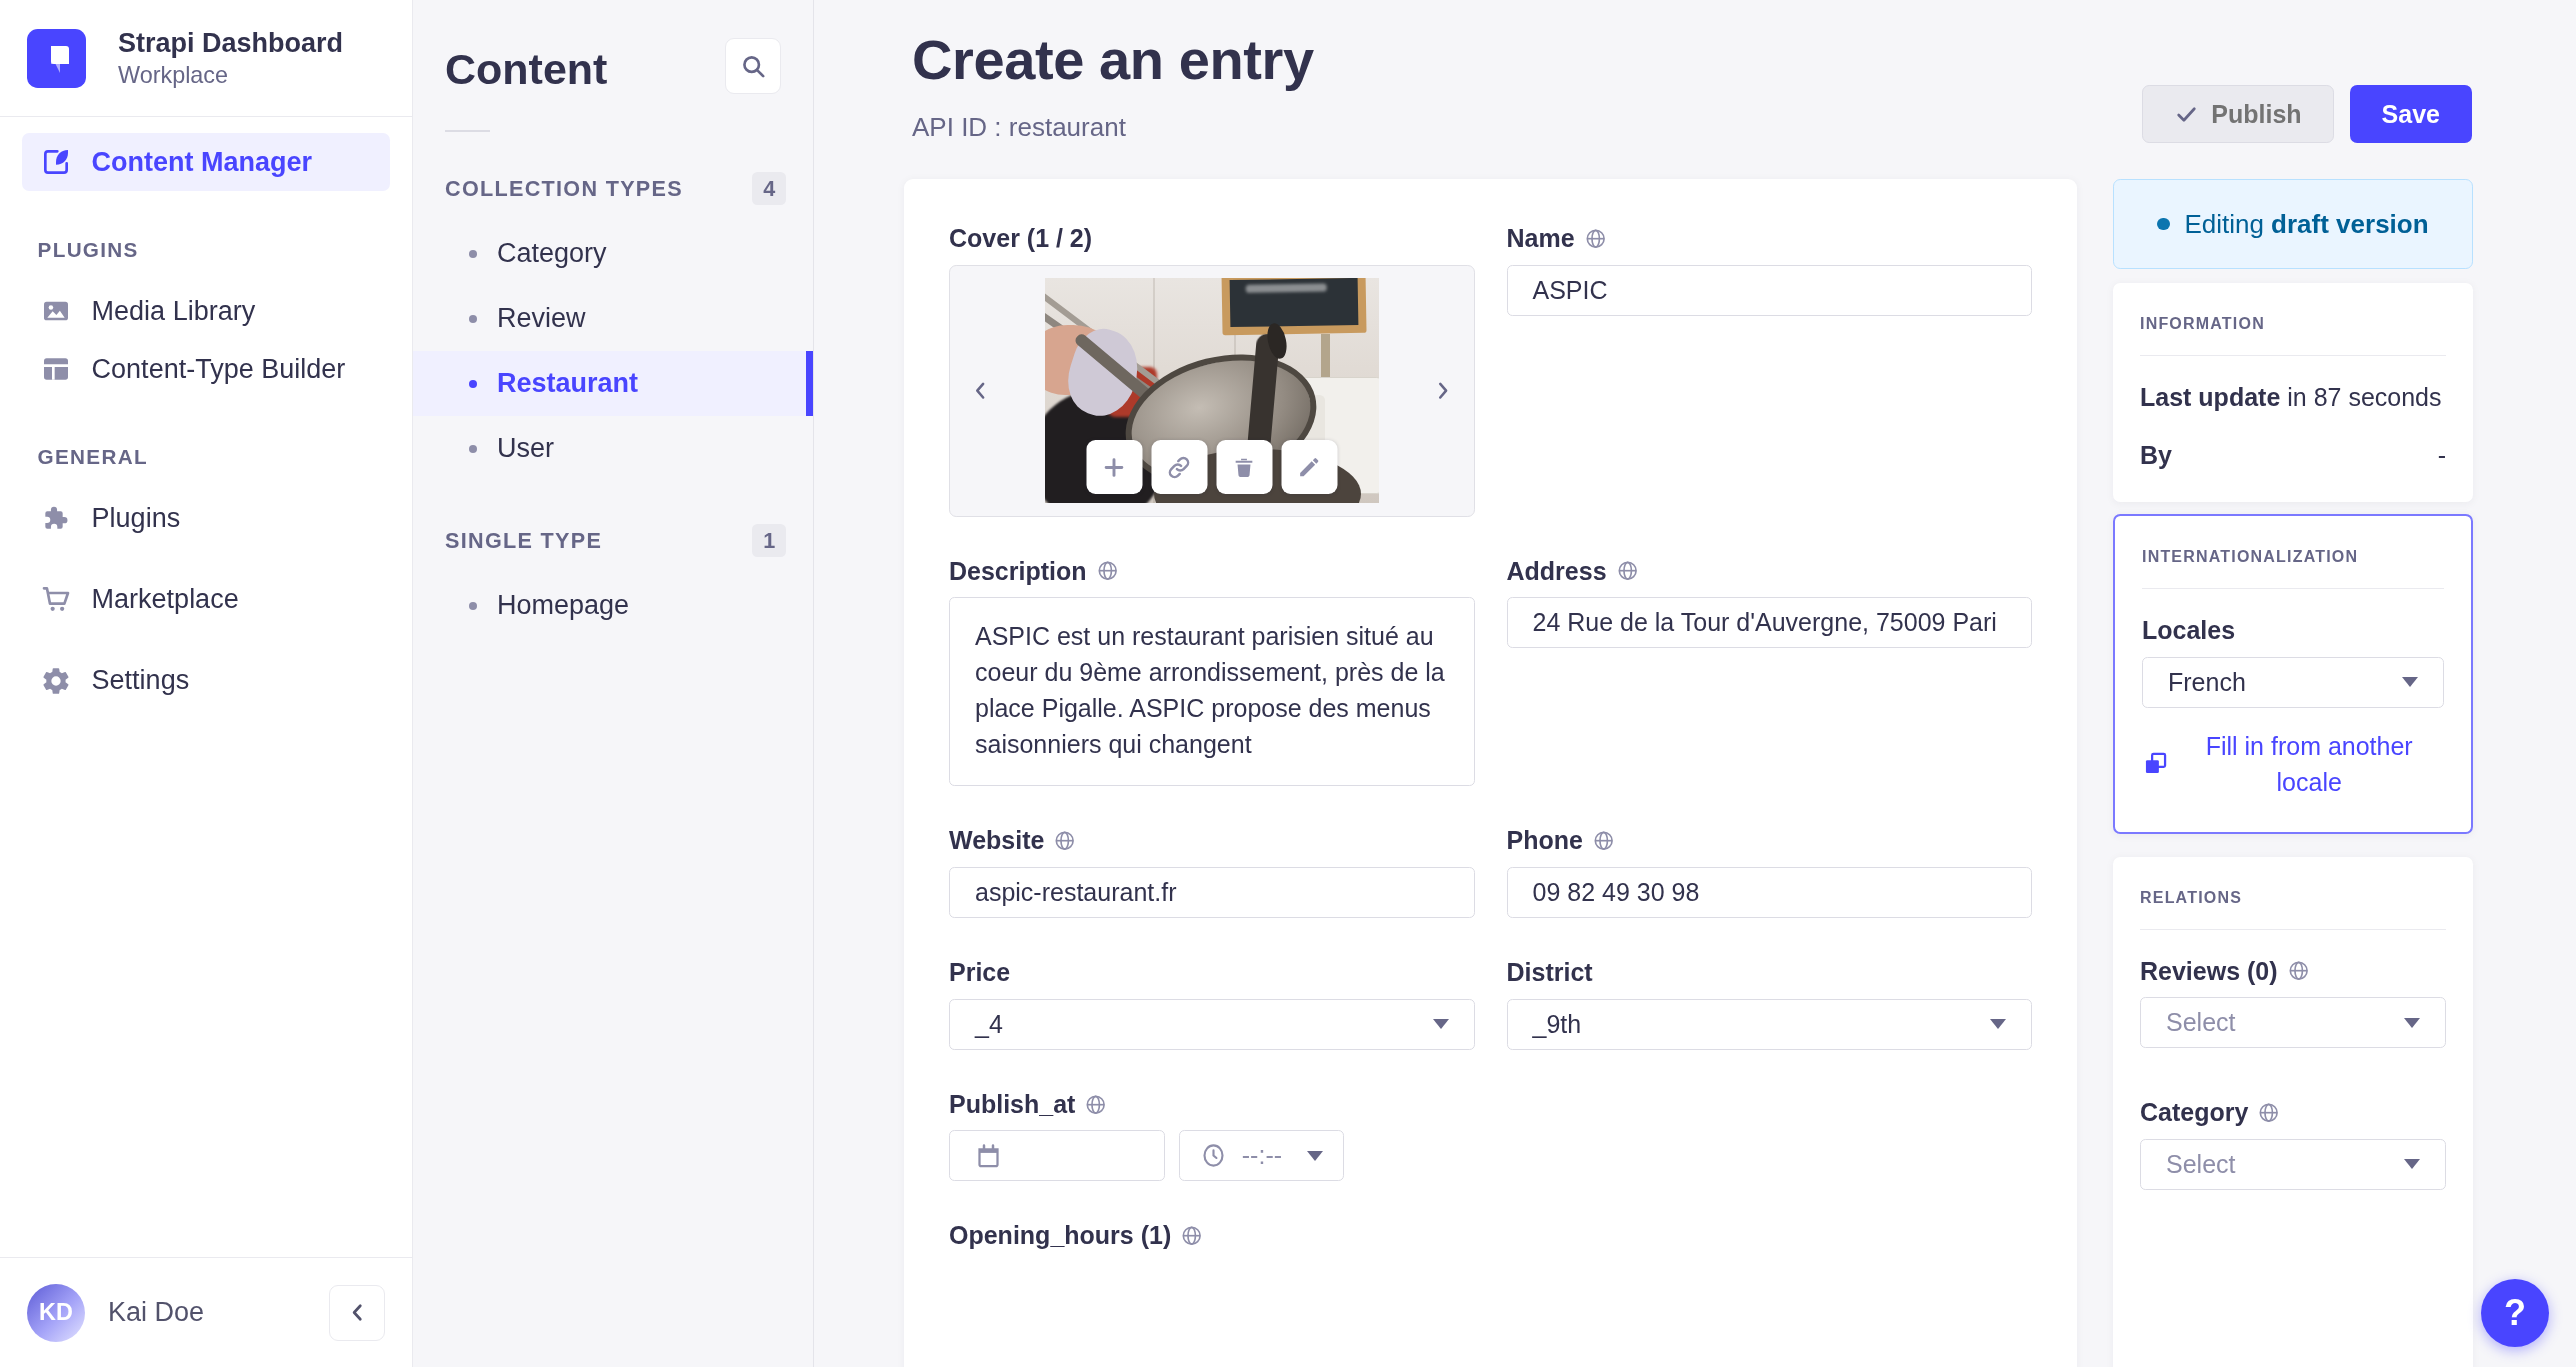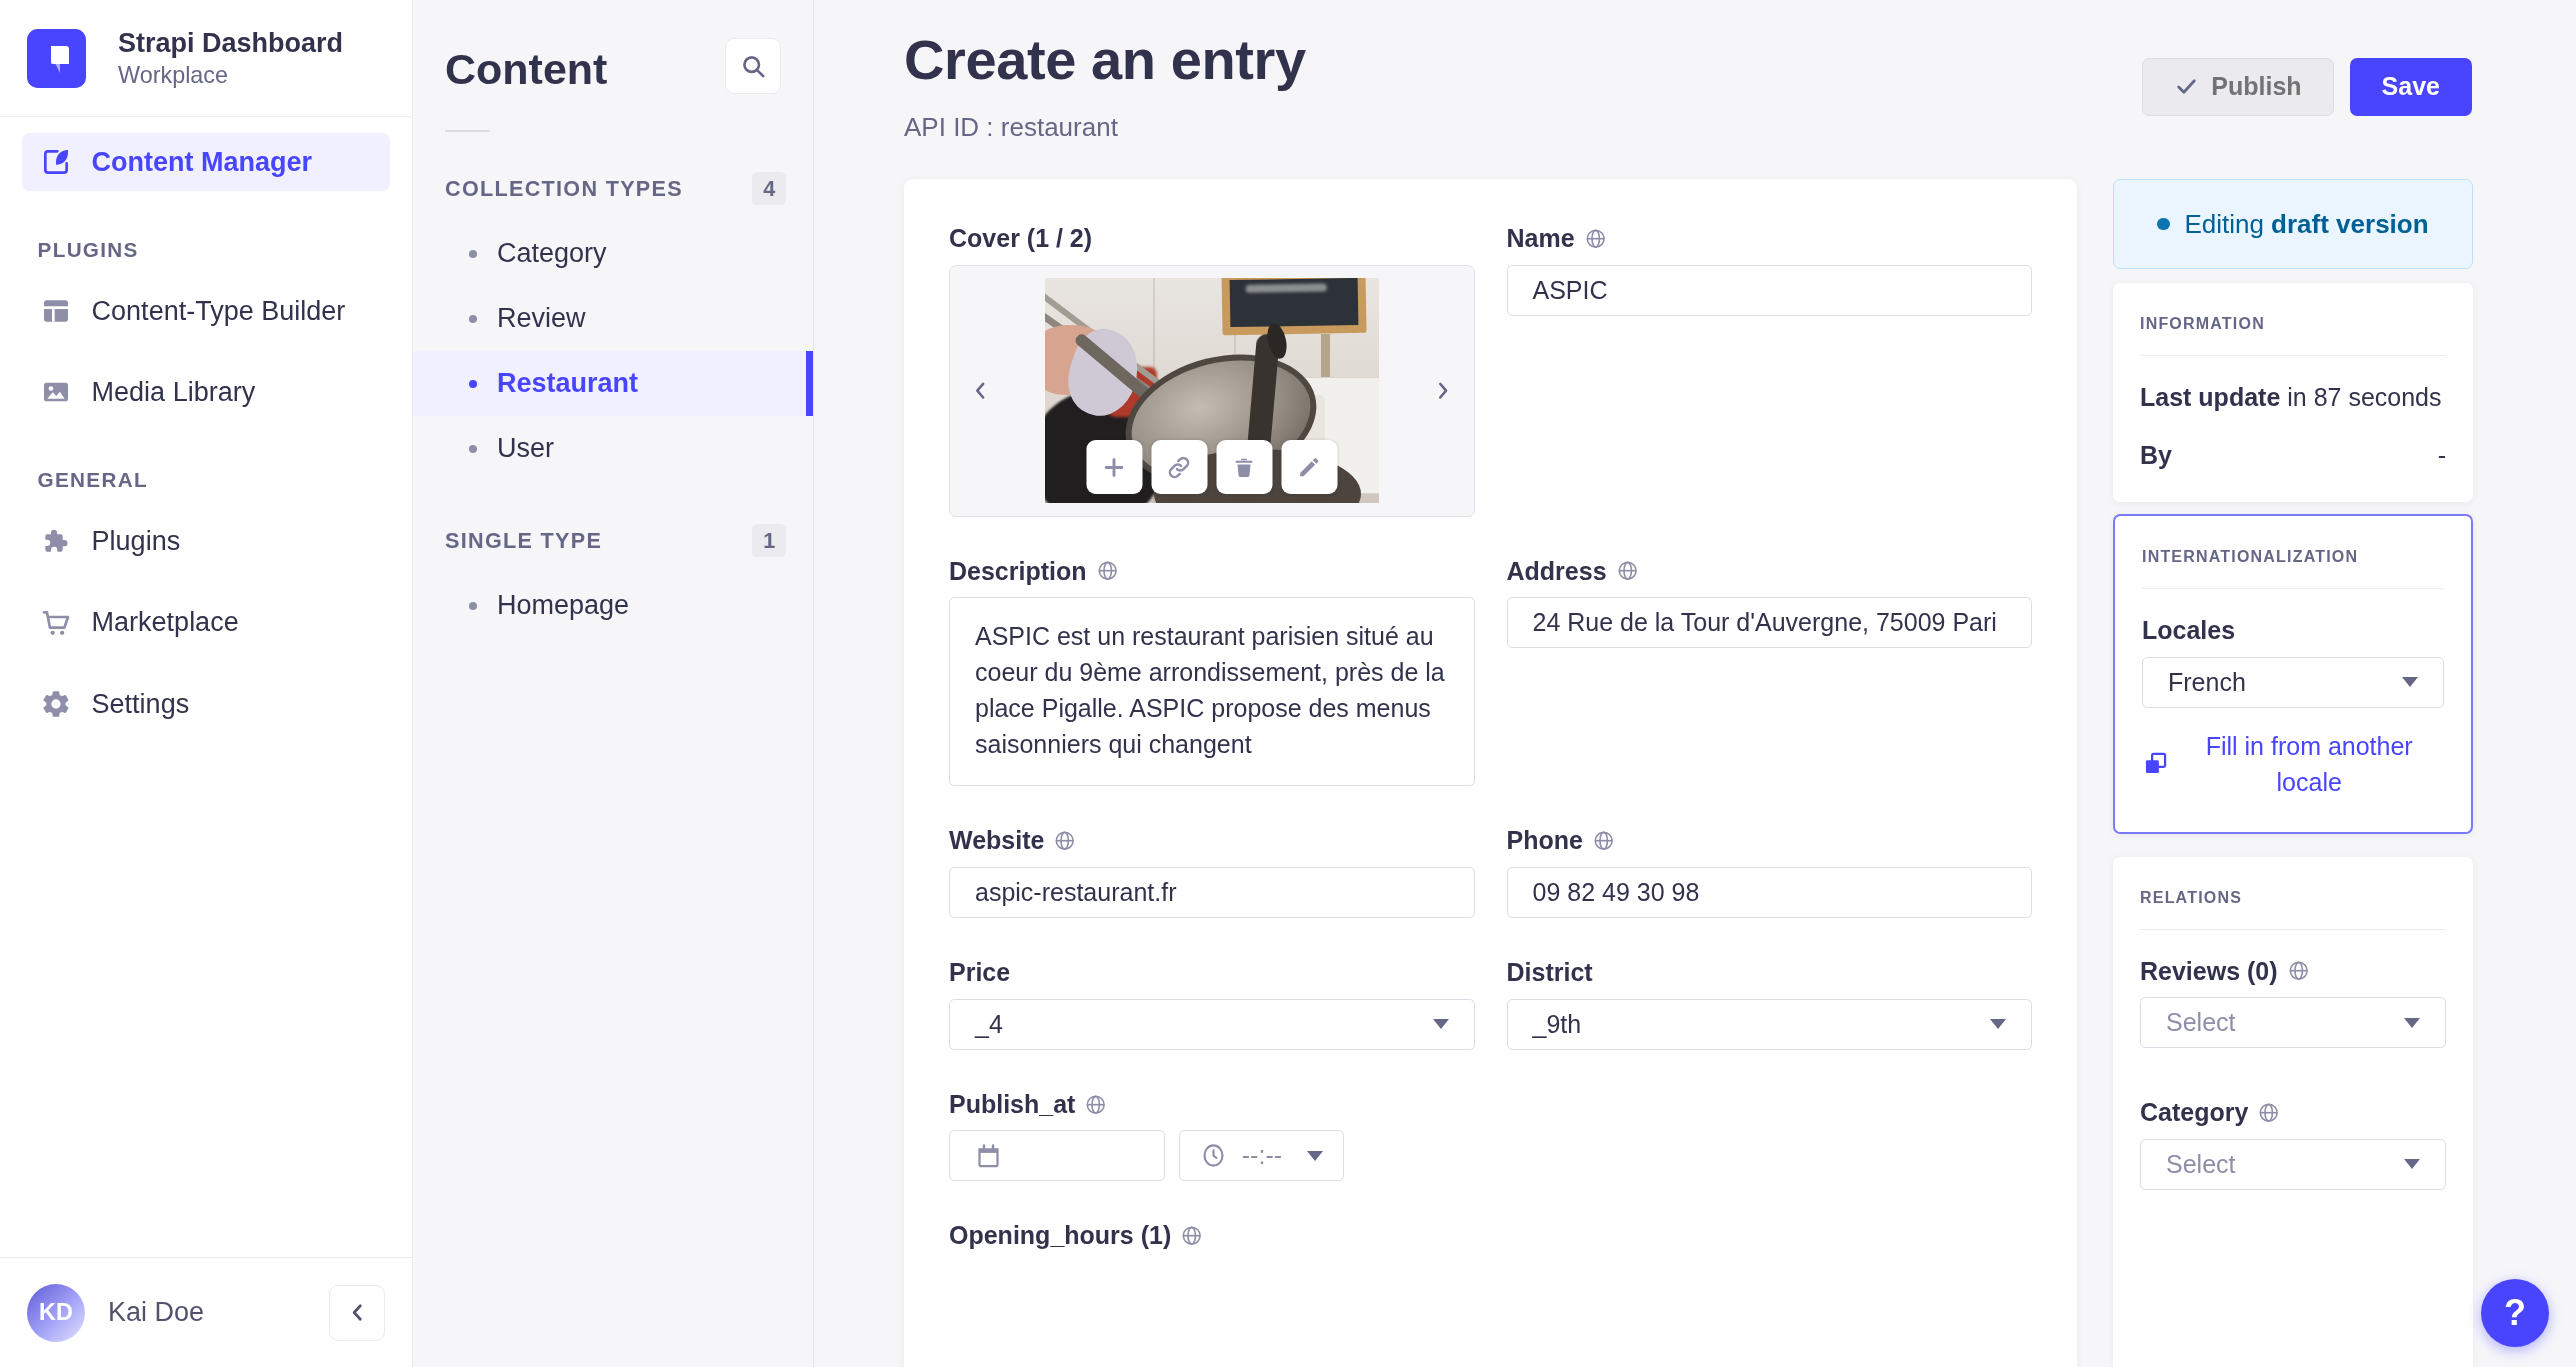--- a/index.html
+++ b/index.html
@@ -50,21 +50,21 @@
     padding-left:56px; font-size:27px; color:#32324d; position:relative; }
   .bullet { width:8px; height:8px; border-radius:50%; background:#8e8ea9; flex:none; }
   .subnav-item.active { background:#f0f0ff; color:#4945ff; font-weight:700; }
   .subnav-item.active .bullet { background:#4945ff; }
   .subnav-item.active::after { content:""; position:absolute; right:0; top:0; bottom:0;
     width:7.2px; background:#4945ff; }
   .group-gap { height:43px; }
 
   
   .content { flex:1; padding:27px 104px 0 90px; overflow:hidden; }
-  .page-head { display:flex; justify-content:space-between; align-items:center; }
+  .page-head { display:flex; justify-content:space-between; align-items:flex-end;margin-left:8px; }
   .page-title { font-size:56px; font-weight:700; color:#32324d; letter-spacing:-0.4px; }
   .page-sub { font-size:26px; color:#666687; margin-top:20px; }
   .head-actions { display:flex; gap:16px; margin-top:3.6px; }
   .btn { height:58px; border-radius:7.2px; font-size:25px; font-weight:600;
     display:flex; align-items:center; gap:12.6px; padding:0 31px; border:0.9px solid transparent; }
   .btn-publish { background:#eaeaef; border-color:#dcdce4; color:#737373; }
   .btn-save { background:#4945ff; color:#fff; }
 
   .work { display:flex; gap:36px; margin-top:36px; align-items:flex-start; }
 
@@ -188,38 +188,38 @@
       <span class="nicon">
         <svg width="32" height="32" viewBox="0 0 24 24" fill="none" stroke="#4945ff" stroke-width="2" stroke-linecap="round">
           <path d="M13 4H6a2 2 0 0 0-2 2v12a2 2 0 0 0 2 2h12a2 2 0 0 0 2-2v-5"></path>
           <path d="M21 3c-5.5 0-9 3.8-9 9v2c5.5 0 9-3.8 9-9V3z" fill="#4945ff" stroke="none"></path>
         </svg>
       </span>
       <span>Content Manager</span>
     </div>
 
     <div class="nav-section">PLUGINS</div>
-    <div class="nav-item nav-gap">
-      <span class="nicon">
-        <svg width="32" height="32" viewBox="0 0 24 24">
-          <rect x="3" y="4" width="18" height="16" rx="2" fill="#8e8ea9"></rect>
-          <path d="M3 9.5h18M10 9.5V20" stroke="#ffffff" stroke-width="2"></path>
-        </svg>
-      </span>
-      <span>Content-Type Builder</span>
-    </div>
     <div class="nav-item">
       <span class="nicon">
         <svg width="32" height="32" viewBox="0 0 24 24">
           <rect x="3" y="5" width="18" height="14" rx="2" fill="#8e8ea9"></rect>
           <circle cx="8.2" cy="9.4" r="1.7" fill="#ffffff"></circle>
           <path d="M5.5 17l4-4.8 2.8 2.8 2.6-3.2 3.6 5.2z" fill="#ffffff"></path>
         </svg>
       </span>
       <span>Media Library</span>
+    </div>
+    <div class="nav-item nav-gap">
+      <span class="nicon">
+        <svg width="32" height="32" viewBox="0 0 24 24">
+          <rect x="3" y="4" width="18" height="16" rx="2" fill="#8e8ea9"></rect>
+          <path d="M3 9.5h18M10 9.5V20" stroke="#ffffff" stroke-width="2"></path>
+        </svg>
+      </span>
+      <span>Content-Type Builder</span>
     </div>
 
     <div class="nav-section">GENERAL</div>
     <div class="nav-item nav-gap">
       <span class="nicon">
         <svg width="32" height="32" viewBox="0 0 24 24">
           <path d="M10.5 3.5A2.3 2.3 0 0 0 8.2 5.8V7H5.5A1.5 1.5 0 0 0 4 8.5V11h1.3a2.4 2.4 0 1 1 0 4.8H4v2.7A1.5 1.5 0 0 0 5.5 20h2.7v-1.3a2.4 2.4 0 1 1 4.8 0V20h2.5a1.5 1.5 0 0 0 1.5-1.5V16h1.2a2.4 2.4 0 1 0 0-4.8H17V8.5A1.5 1.5 0 0 0 15.5 7h-2.7V5.8a2.3 2.3 0 0 0-2.3-2.3z" fill="#8e8ea9"></path>
         </svg>
       </span>
       <span>Plugins</span>

